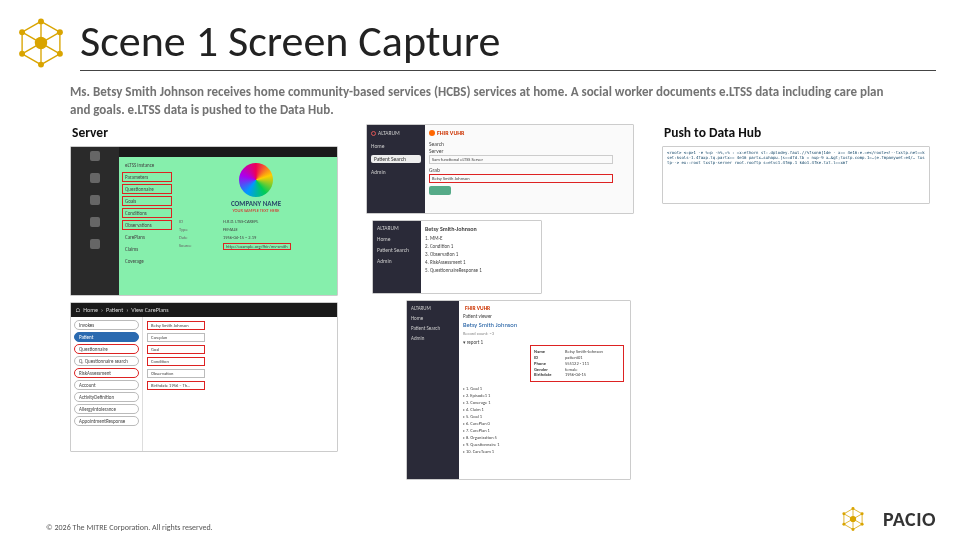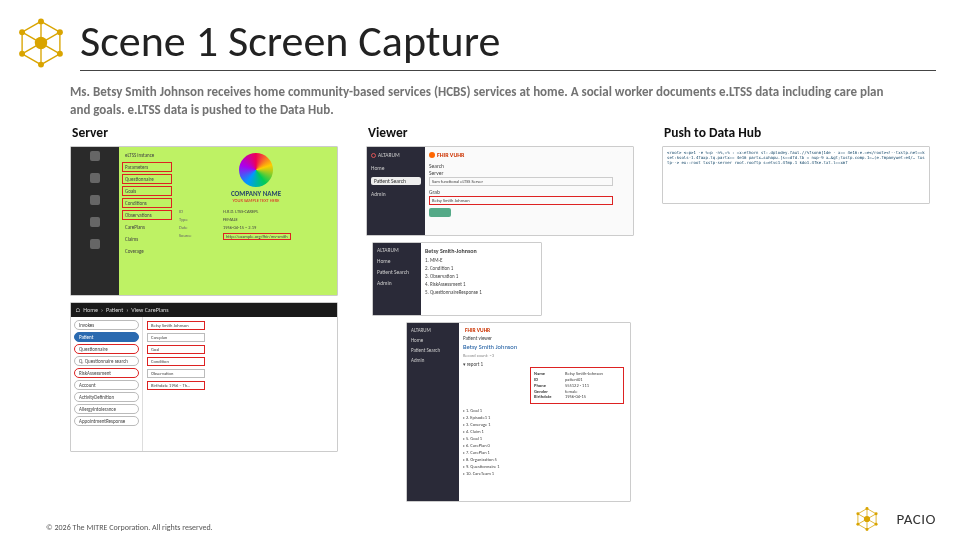--- a/index.html
+++ b/index.html
@@ -15,21 +15,21 @@
 .col{flex:1}
 .col-h{font-size:13.5px;font-weight:600;color:#111;margin-bottom:5px;padding-left:2px}
 
 
 .sshot{background:#fff;border:1px solid #ccc;font-size:6px;color:#444;margin-bottom:6px;border-radius:1px;overflow:hidden}
 
 
 .srv-top{height:150px;display:flex}
 .srv-side{width:48px;background:#2a2a2a;display:flex;flex-direction:column;align-items:center;padding-top:4px;gap:12px}
 .srv-side div{width:10px;height:10px;background:#666;border-radius:2px}
-.srv-main{flex:1;background:#bef264;display:flex;}
+.srv-main{flex:1;background:#86efac;display:flex;flex-direction:column}
 .srv-bar{height:10px;background:#1a1a1a}
 .srv-body{flex:1;display:flex}
 .srv-nav{width:56px;padding:3px;display:flex;flex-direction:column;gap:2px;font-size:5px}
 .srv-nav div{border:1px solid transparent;padding:1px 2px;white-space:nowrap;overflow:hidden}
 .srv-nav .rb{border-color:#d22}
 .srv-content{flex:1;padding:4px;text-align:center}
 .swirl{width:34px;height:34px;margin:2px auto;border-radius:50%;background:conic-gradient(#e05,#ffcc00,#0c5,#09f,#a0e,#e05)}
 .cname{font-size:7px;font-weight:700;color:#2a4a6a;margin-top:2px}
 .tag{font-size:4.5px;color:#d22}
 .srv-rows{margin-top:6px;text-align:left;font-size:4.5px;display:flex;flex-direction:column;gap:3px}
@@ -84,21 +84,21 @@
 .acc-list{margin-top:4px;display:flex;flex-direction:column;gap:2px;font-size:4.5px}
 .acc-list div::before{content:'▸ ';color:#888;font-size:4px}
 
 
 .push-top{height:58px;padding:4px;font-size:4px;font-family:monospace;color:#335;line-height:1.2;overflow:hidden;word-break:break-all}
 .push-top .tx{color:#146}
 
 
 .footer{position:absolute;bottom:8px;left:46px;font-size:8px;color:#555}
 .pacio{position:absolute;bottom:8px;right:24px;display:flex;align-items:center;gap:5px}
-.pacio span{font-size:15px;font-weight:400;color:#333;letter-spacing:.5px}
+.pacio span{font-size:20px;font-weight:700;color:#333;letter-spacing:.5px}
 
 
 .hex{position:relative;width:100%;height:100%}
 .hex svg{position:absolute;inset:0}
 .mini{width:26px;height:26px}
 </style>
 </head>
 <body>
 
 <div class="header">
@@ -207,21 +207,20 @@
           <div class="tiny-box">Goal</div>
           <div class="tiny-box">Condition</div>
           <div class="tiny-box plain">Observation</div>
           <div class="tiny-box">Birthdate 1956 – Th…</div>
         </div>
       </div>
     </div>
   </div>
 
   <div class="col">
-    <div class="col-h">Viewer</div>
 
     <div class="sshot view-top">
       <div class="v-side">
         <div class="brand">
             <i></i>
             <span>ALTARUM</span>
           </div>
         <div>Home</div>
         <div class="sel">Patient Search</div>
         <div>Admin</div>

